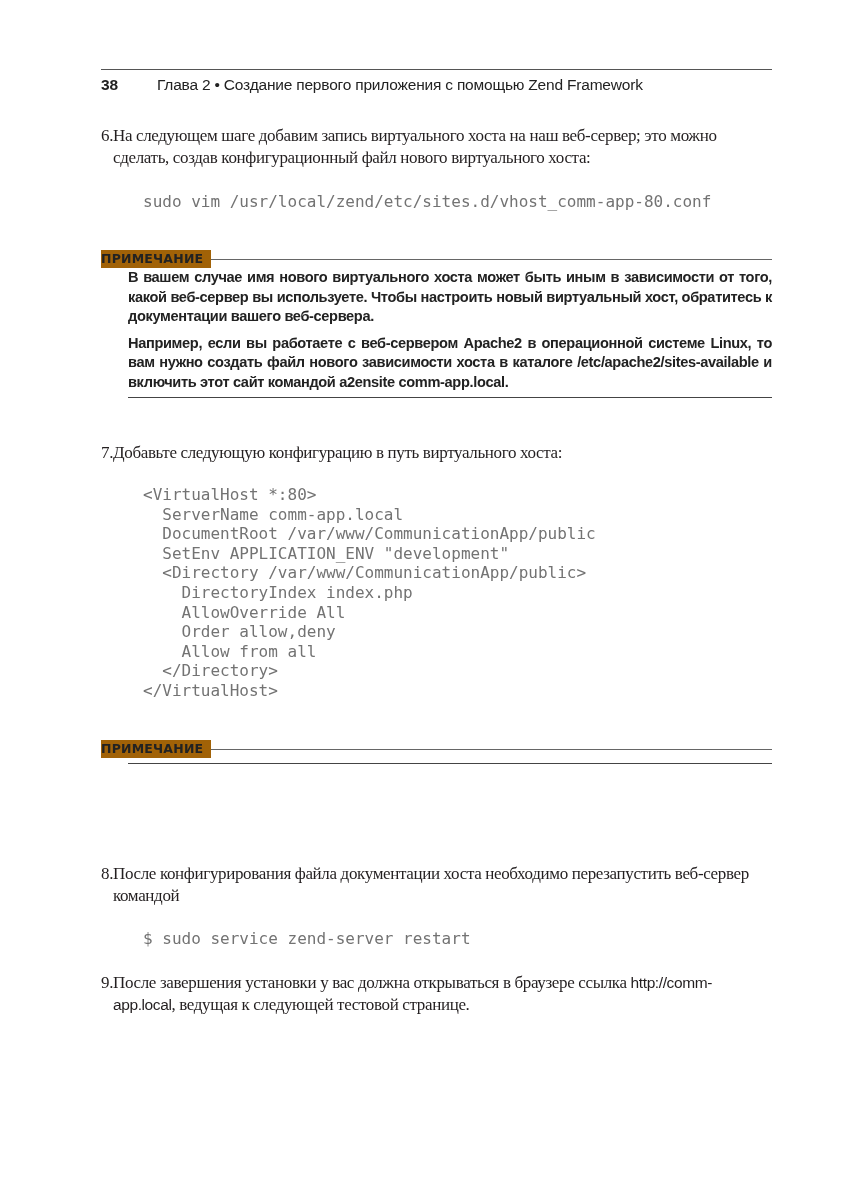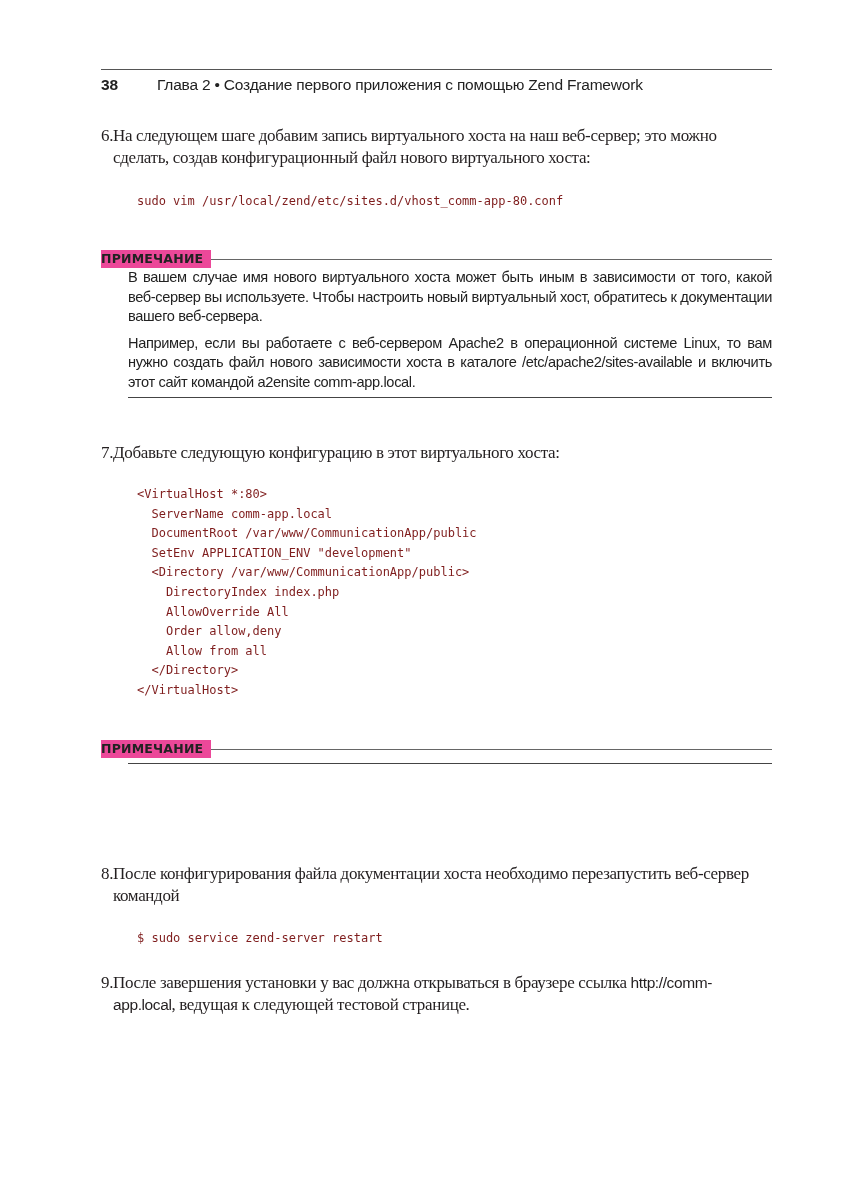--- a/index.html
+++ b/index.html
@@ -11,30 +11,30 @@
     font-family: "Liberation Sans", sans-serif; font-size: 15.5px; line-height: 20px; color: #222; }
   .page-number { position: absolute; left: 0; top: 0; font-weight: bold; }
   .chapter-title { position: absolute; left: 56px; top: 0; white-space: nowrap; letter-spacing: -0.2px; }
 
   .item { position: absolute; left: 101px; width: 671px;
     font-family: "Liberation Serif", serif; font-size: 17px; line-height: 22px; color: #231f20; letter-spacing: -0.35px; }
   .item .num { position: absolute; left: 0; top: 0; }
   .item .text { margin-left: 12px; }
   .item .mixed { font-family: "Liberation Sans", sans-serif; font-size: 15.5px; letter-spacing: -0.4px; }
 
-  .code { position: absolute; left: 137px; font-family: "DejaVu Sans Mono", monospace;
-    font-size: 12px; line-height: 19.6px; color: #7f1d1d; white-space: pre; margin: 0; }
+  .code { position: absolute; left: 143px; font-family: "DejaVu Sans Mono", monospace;
+    font-size: 16px; line-height: 19.6px; color: #737373; white-space: pre; margin: 0; }
 
   .note { position: absolute; left: 101px; width: 671px; }
   .note-head { position: relative; height: 18px; }
   .note-label { position: absolute; left: 0; top: 0; font-family: "DejaVu Sans", sans-serif;
-    font-weight: bold; font-size: 12.5px; line-height: 18px; color: #222; background: #ec4899; padding-right: 8px; letter-spacing: 0.2px; }
+    font-weight: bold; font-size: 12.5px; line-height: 18px; color: #222; background: #a16207; padding-right: 8px; letter-spacing: 0.2px; }
   .note-line { position: absolute; left: 0; right: 0; top: 9px; height: 1px; background: #666; }
   .note-body { margin-left: 27px; font-family: "Liberation Sans", sans-serif; font-size: 14.6px;
-    line-height: 19.5px; color: #222; text-align: justify; letter-spacing: -0.35px; }
+    line-height: 19.5px; color: #222; text-align: justify; letter-spacing: -0.35px; font-weight: bold; }
   .note-body p { margin: 0; }
   .note-body p + p { margin-top: 7px; }
   .note-bottom { margin-left: 27px; height: 1px; background: #444; margin-top: 5px; }
 </style>
 </head>
 <body>
 
 <div class="page">
 
   <div class="header-rule"></div>
@@ -56,21 +56,21 @@
     </div>
     <div class="note-body">
       <p>В вашем случае имя нового виртуального хоста может быть иным в зависимости от того, какой веб-сервер вы используете. Чтобы настроить новый виртуальный хост, обратитесь к документации вашего веб-сервера.</p>
       <p>Например, если вы работаете с веб-сервером Apache2 в операционной системе Linux, то вам нужно создать файл нового зависимости хоста в каталоге /etc/apache2/sites-available и включить этот сайт командой a2ensite comm-app.local.</p>
     </div>
     <div class="note-bottom"></div>
   </div>
 
   <div class="item" style="top:442px;">
     <span class="num">7.</span>
-    <div class="text">Добавьте следующую конфигурацию в этот виртуального хоста:</div>
+    <div class="text">Добавьте следующую конфигурацию в путь виртуального хоста:</div>
   </div>
   <pre class="code" style="top:485px;">&lt;VirtualHost *:80&gt;
   ServerName comm-app.local
   DocumentRoot /var/www/CommunicationApp/public
   SetEnv APPLICATION_ENV "development"
   &lt;Directory /var/www/CommunicationApp/public&gt;
     DirectoryIndex index.php
     AllowOverride All
     Order allow,deny
     Allow from all

